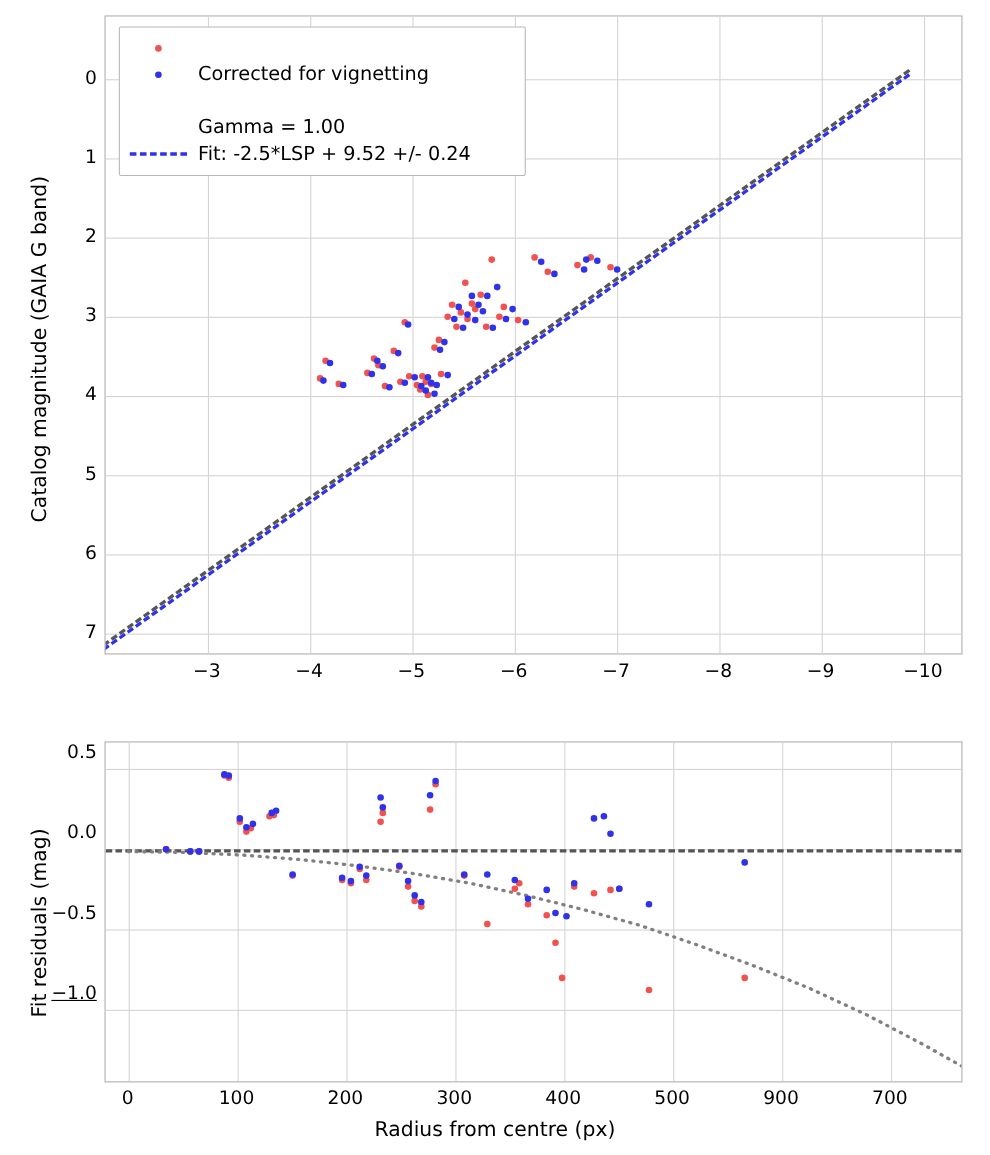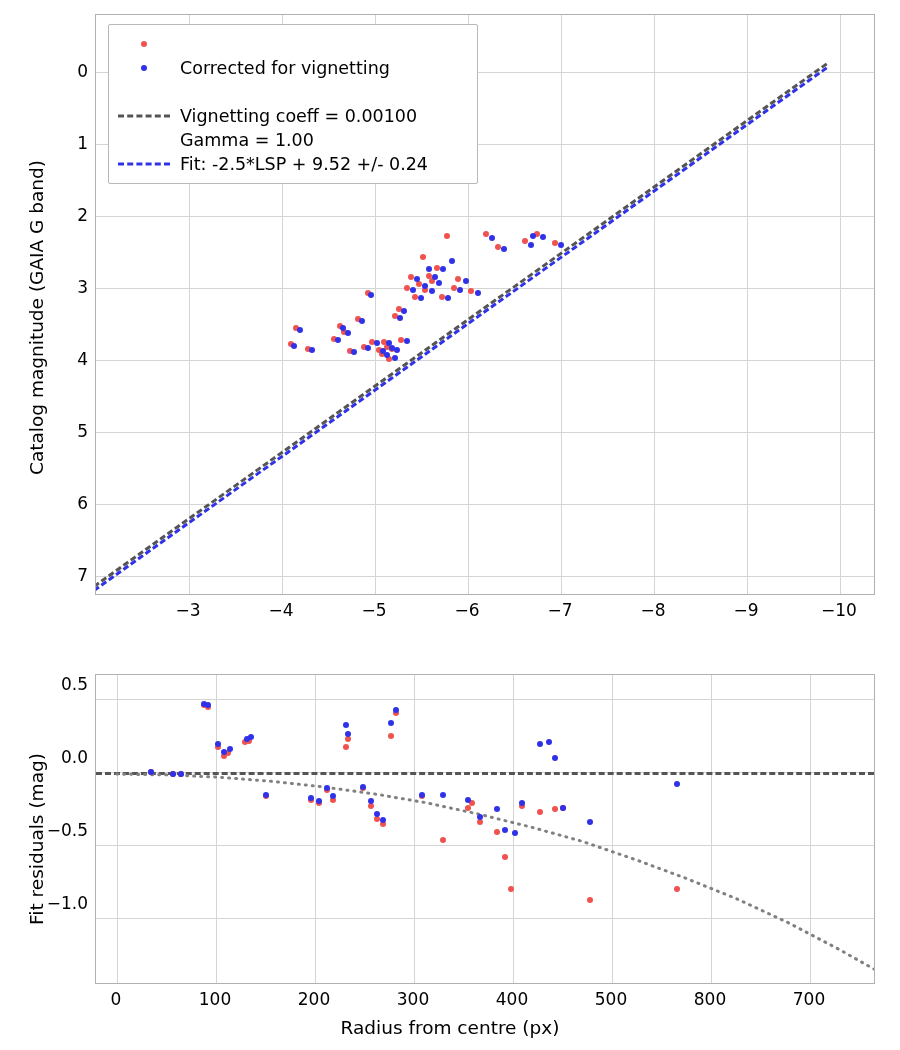--- a/index.html
+++ b/index.html
@@ -268,26 +268,20 @@
       <div class="legend-row">
         <div class="legend-sample">
           <span class="lmarker" style="background:#2f32e8;"></span>
         </div>
         <div class="legend-text">Corrected for vignetting</div>
       </div>
       <div class="legend-row">
         <div class="legend-sample"></div>
       </div>
       <div class="legend-row">
-        <div class="legend-sample">
-          <span class="lline" style="border-top-color:#555555;"></span>
-        </div>
-        <div class="legend-text">Vignetting coeff = 0.00100</div>
-      </div>
-      <div class="legend-row">
         <div class="legend-sample"></div>
         <div class="legend-text">Gamma = 1.00</div>
       </div>
       <div class="legend-row">
         <div class="legend-sample">
           <span class="lline" style="border-top-color:#2f32e8;"></span>
         </div>
         <div class="legend-text">Fit: -2.5*LSP + 9.52 +/- 0.24</div>
       </div>
     </div>
@@ -295,29 +289,29 @@
 
   <div class="panel" id="panel-bottom" style="left:0; top:660px; width:900px; height:390px;">
 
     <div class="axis-title y" style="left:26px; top:265px;">Fit residuals (mag)</div>
 
     <div class="axis-title" style="left:50%; top:357px; transform:translateX(-50%);">Radius from centre (px)</div>
 
     <div class="tick-label y" style="left:24px; width:64px; top:24px;">0.5</div>
     <div class="tick-label y" style="left:24px; width:64px; top:97px;">0.0</div>
     <div class="tick-label y" style="left:24px; width:64px; top:170px;">−0.5</div>
-    <div class="tick-label y" style="left:24px; width:64px; top:243px;">−1.0</div>
+    <div class="tick-label y" style="left:24px; width:64px; top:243px;text-decoration:underline;">−1.0</div>
 
     <div class="tick-label x" style="left:116px; top:329px;">0</div>
     <div class="tick-label x" style="left:215px; top:329px;">100</div>
     <div class="tick-label x" style="left:314px; top:329px;">200</div>
     <div class="tick-label x" style="left:413px; top:329px;">300</div>
     <div class="tick-label x" style="left:512px; top:329px;">400</div>
     <div class="tick-label x" style="left:611px; top:329px;">500</div>
-    <div class="tick-label x" style="left:710px; top:329px;">800</div>
+    <div class="tick-label x" style="left:710px; top:329px;">900</div>
     <div class="tick-label x" style="left:809px; top:329px;">700</div>
 
     <div class="plot-area" id="bottom-plot" style="left:95px; top:14px; width:780px; height:310px;">
 
       <div class="gridline v" style="left:21px;"></div>
       <div class="gridline v" style="left:120px;"></div>
       <div class="gridline v" style="left:219px;"></div>
       <div class="gridline v" style="left:318px;"></div>
       <div class="gridline v" style="left:417px;"></div>
       <div class="gridline v" style="left:516px;"></div>

